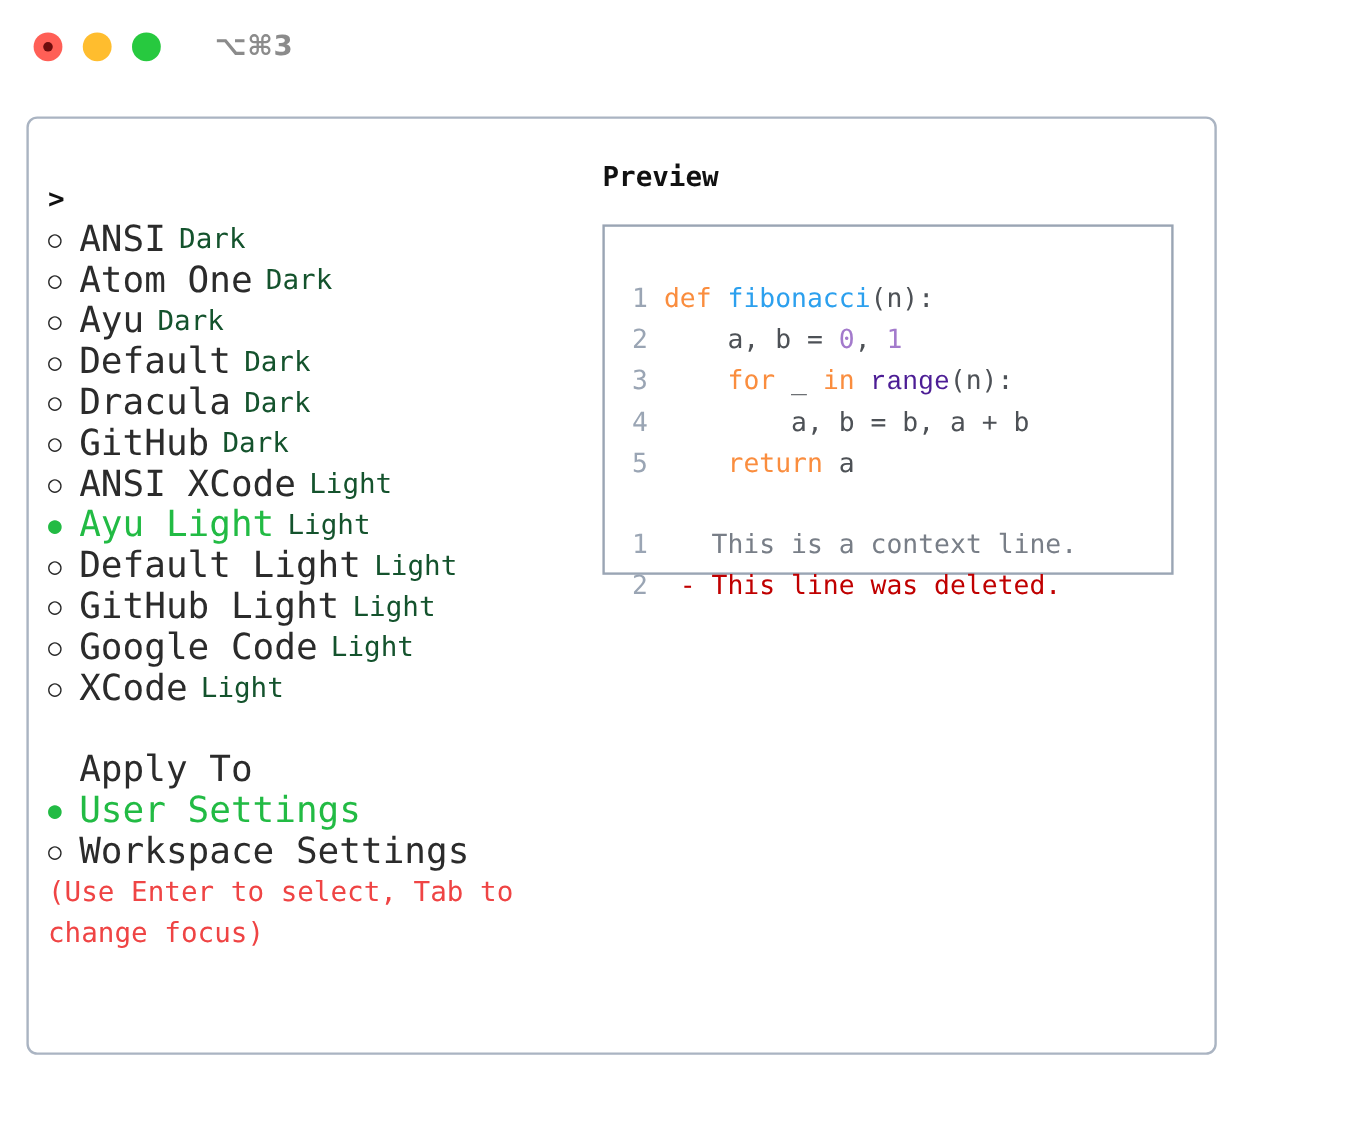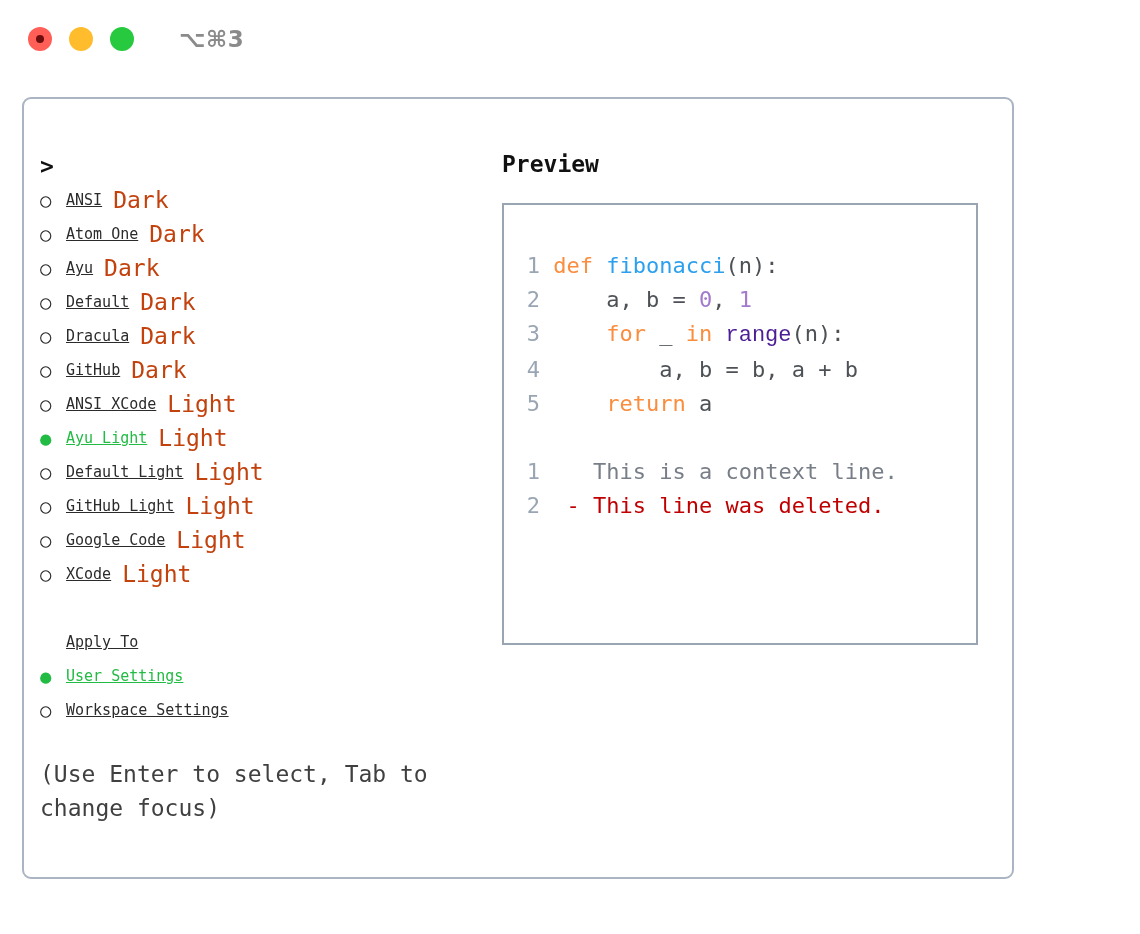--- a/index.html
+++ b/index.html
@@ -115,57 +115,55 @@
     color: #2b2b2b;
     font-size: 23px;
   }
   .marker.bullet-off { color: #2b2b2b; font-size: 19px; }
   .marker.bullet-on  { color: #22bb44; font-size: 19px; }
   .marker.caret      { color: #111111; font-weight: 700; }
   .marker.blank      { color: transparent; }
 
   .label {
     color: #2b2b2b;
-    font-size: 15px;
-    text-decoration: underline;
+    font-size: 30px;
   }
   .label.selected { color: #22bb44; }
   .tag {
-    color: #c2410c;
+    color: #14532d;
     font-size: 23px;
     margin-left: 11px;
   }
 
   .section-gap { height: 34px; }
 
   .hint {
-    margin-top: 30px;
-    color: #404040;
+    color: #ef4444;
     font-size: 23px;
     line-height: 34px;
     width: 410px;
   }
 
   
   .right-col {
     position: absolute;
     left: 478px;
-    top: 48px;
+    top: 32px;
     width: 500px;
   }
   .preview-heading {
     font-size: 23px;
     font-weight: 700;
     color: #111111;
     line-height: 34px;
     margin-bottom: 22px;
   }
   .preview-box {
     width: 476px;
-    height: 442px;
+    height: 292px;
     border: 2px solid #9aa5b4;
     box-sizing: border-box;
     background: #ffffff;
     padding: 44px 0 0 14px;
   }
   .code-line {
     font-size: 22px;
     line-height: 34px;
     white-space: pre;
     color: #3d4148;

